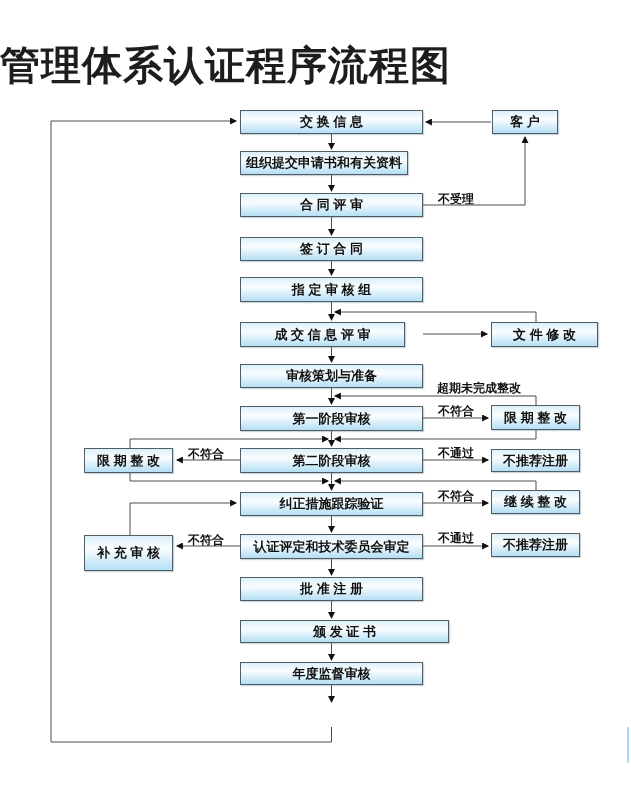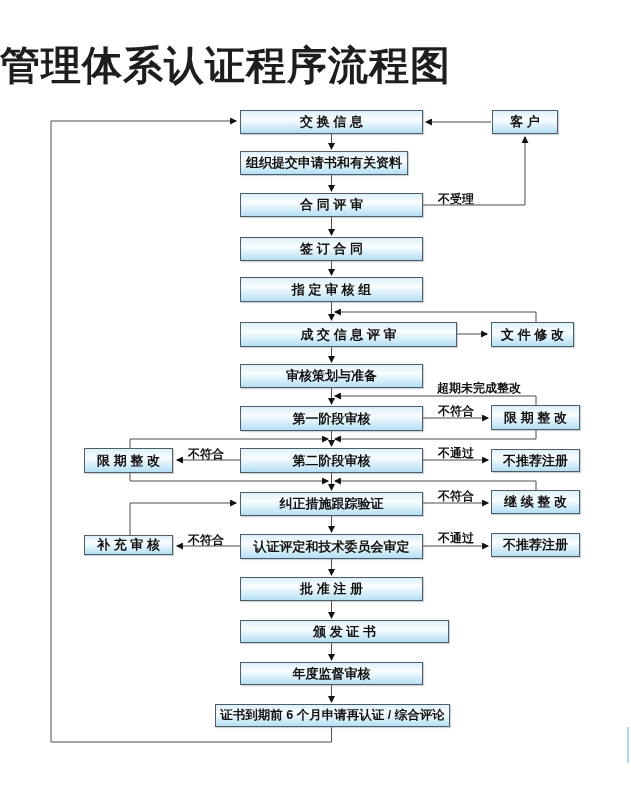--- a/index.html
+++ b/index.html
@@ -80,40 +80,39 @@
       <path d="M130,535 V503 H236" marker-end="url(#ah)"></path>
       <path d="M331.5,727 V742 H51 V121 H236" marker-end="url(#ah)"></path>
     </g>
   </svg>
 
   <div class="node" style="left:240px;top:110px;width:183px;height:24px">交 换 信 息</div>
   <div class="node" style="left:240px;top:151px;width:168px;height:24px">组织提交申请书和有关资料</div>
   <div class="node" style="left:240px;top:193px;width:183px;height:24px">合 同 评 审</div>
   <div class="node" style="left:240px;top:237px;width:183px;height:24px">签 订 合 同</div>
   <div class="node" style="left:240px;top:277px;width:183px;height:25px">指 定 审 核 组</div>
-  <div class="node" style="left:240px;top:322px;width:217px;height:25px">成 交 信 息 评 审</div>
+  <div class="node" style="left:240px;top:322px;width:165px;height:25px">成 交 信 息 评 审</div>
   <div class="node" style="left:240px;top:364px;width:183px;height:24px">审核策划与准备</div>
   <div class="node" style="left:240px;top:406px;width:183px;height:25px">第一阶段审核</div>
   <div class="node" style="left:240px;top:448px;width:183px;height:25px">第二阶段审核</div>
   <div class="node" style="left:240px;top:492px;width:183px;height:24px">纠正措施跟踪验证</div>
   <div class="node" style="left:240px;top:534px;width:183px;height:25px">认证评定和技术委员会审定</div>
   <div class="node" style="left:240px;top:577px;width:183px;height:24px">批 准 注 册</div>
   <div class="node" style="left:240px;top:620px;width:209px;height:23px">颁 发 证 书</div>
   <div class="node" style="left:240px;top:662px;width:183px;height:23px">年度监督审核</div>
-  <div class="node wide" style="left:215px;top:704px;width:235px;height:23px">证书到期前 6 个月申请再认证 / 综合评论</div>
 
   <div class="node" style="left:492px;top:110px;width:66px;height:24px">客 户</div>
-  <div class="node" style="left:491px;top:322px;width:83px;height:25px">文 件 修 改</div>
+  <div class="node" style="left:491px;top:322px;width:107px;height:25px">文 件 修 改</div>
   <div class="node" style="left:491px;top:405px;width:89px;height:25px">限 期 整 改</div>
   <div class="node" style="left:491px;top:449px;width:89px;height:23px">不推荐注册</div>
   <div class="node" style="left:491px;top:490px;width:89px;height:24px">继 续 整 改</div>
   <div class="node" style="left:491px;top:533px;width:89px;height:24px">不推荐注册</div>
 
   <div class="node" style="left:84px;top:448px;width:89px;height:25px">限 期 整 改</div>
-  <div class="node" style="left:84px;top:535px;width:89px;height:20px">补 充 审 核</div>
+  <div class="node" style="left:84px;top:535px;width:89px;height:36px">补 充 审 核</div>
 
   <div class="edge-label" style="left:438px;top:191px">不受理</div>
   <div class="edge-label" style="left:437px;top:380px">超期未完成整改</div>
   <div class="edge-label" style="left:438px;top:403px">不符合</div>
   <div class="edge-label" style="left:438px;top:445px">不通过</div>
   <div class="edge-label" style="left:188px;top:446px">不符合</div>
   <div class="edge-label" style="left:438px;top:488px">不符合</div>
   <div class="edge-label" style="left:438px;top:530px">不通过</div>
   <div class="edge-label" style="left:188px;top:532px">不符合</div>
 

